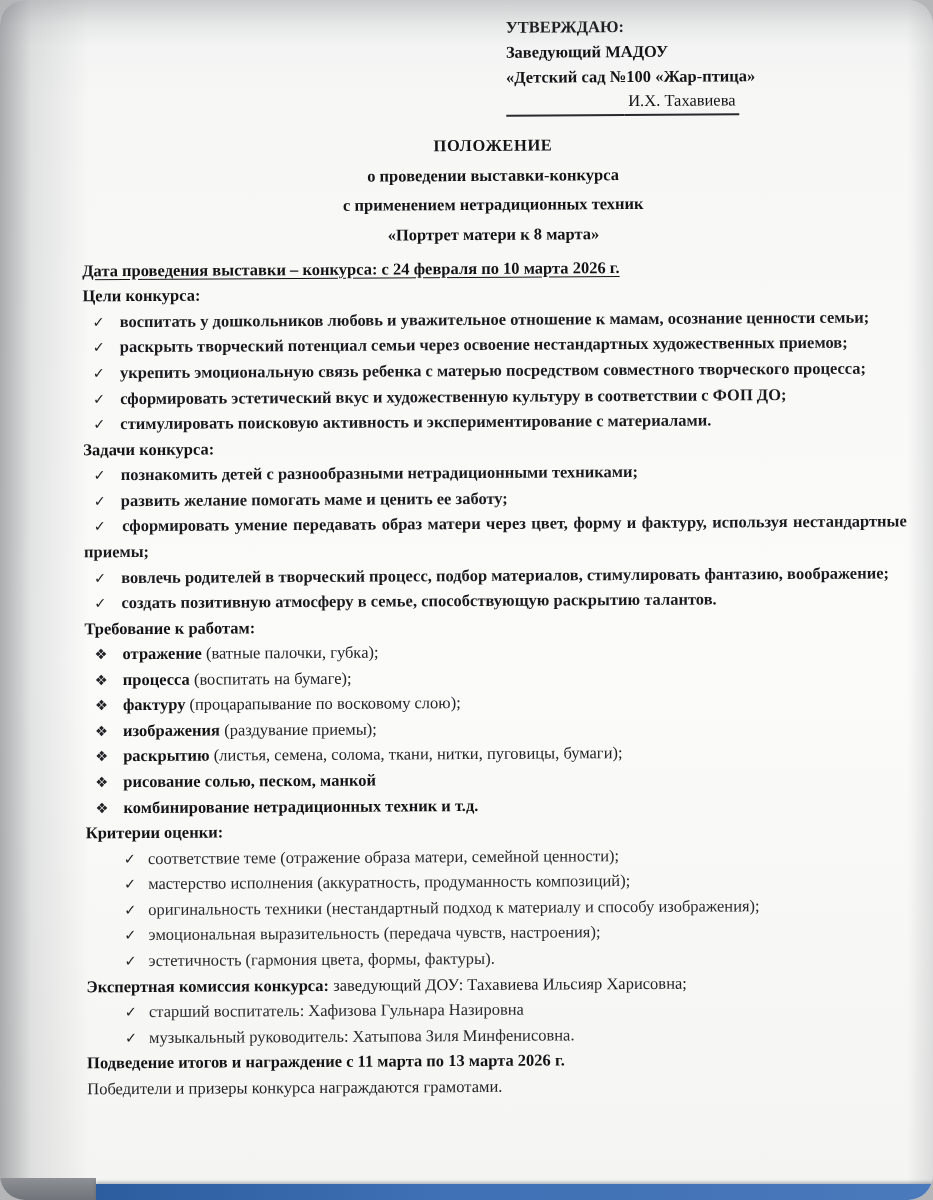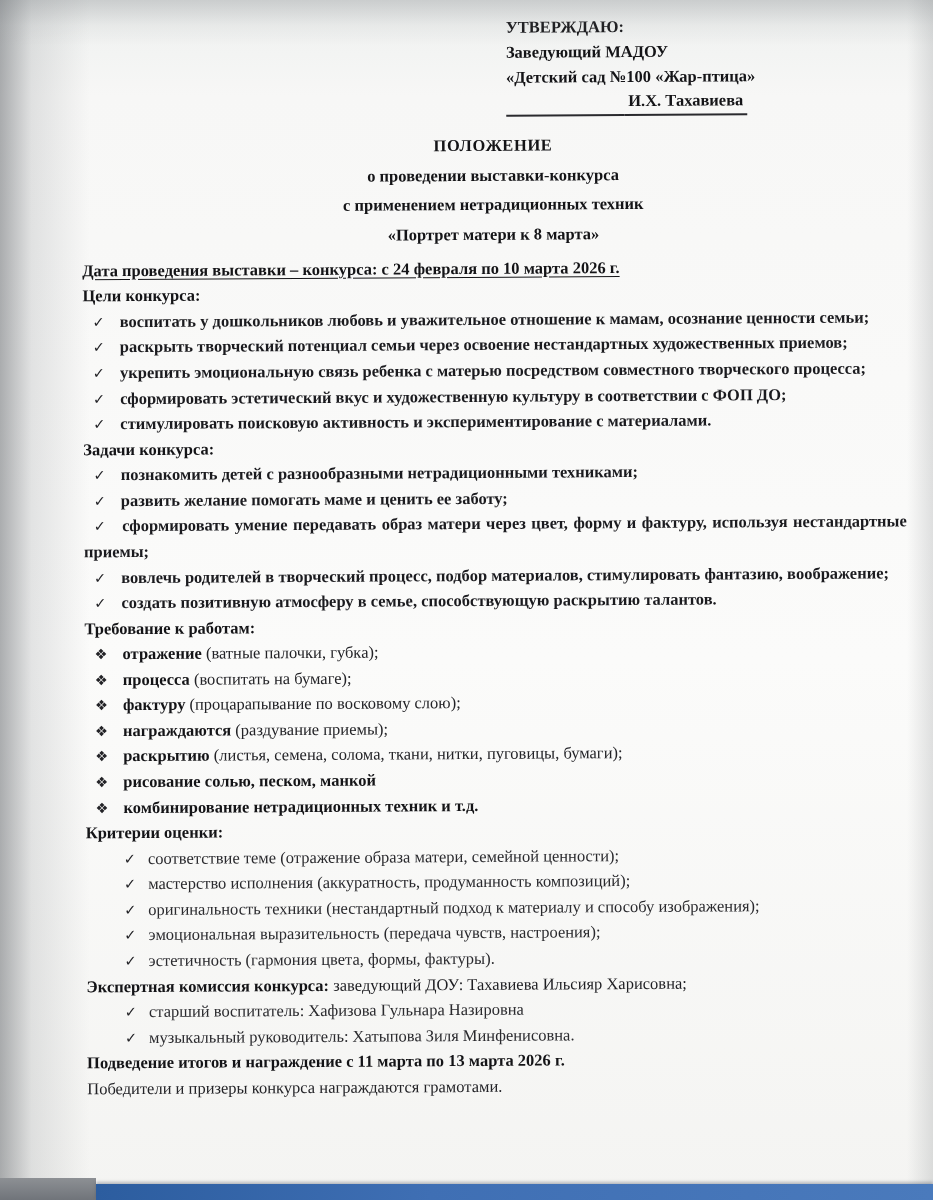--- a/index.html
+++ b/index.html
@@ -10,20 +10,21 @@
     overflow: hidden;
     background: #b4b6b8;
     font-family: "Liberation Serif", "DejaVu Serif", serif;
   }
   .photo {
     position: relative;
     width: 933px;
     height: 1200px;
     background: linear-gradient(180deg, #eef0ef 0%, #f7f7f6 8%, #fbfbfa 55%, #f4f4f2 100%);
     overflow: hidden;
+    border-radius: 25px;
   }
   
   .edge-left {
     position: absolute; left: 0; top: 0; bottom: 0; width: 90px;
     background: linear-gradient(90deg, rgba(92,96,101,0.50) 0%, rgba(140,144,148,0.22) 35%, rgba(160,163,166,0) 100%);
     pointer-events: none; z-index: 3;
   }
   .edge-top {
     position: absolute; left: 0; top: 0; right: 0; height: 46px;
     background: linear-gradient(180deg, rgba(120,124,128,0.30) 0%, rgba(150,153,156,0.10) 55%, rgba(160,163,166,0) 100%);
@@ -59,21 +60,21 @@
 
   .approval {
     margin-left: 425px;
     font-weight: 700;
     color: #141417;
     line-height: 1.5;
   }
   .approval .line { white-space: nowrap; }
   .sig-row { display: flex; align-items: flex-end; }
   .sig-blank { width: 118px; border-bottom: 2px solid #2a2a2e; height: 1.25em; }
-  .sig-name { font-weight: 700; border-bottom: 2px solid #2a2a2e; padding: 0 4px; }
+  .sig-name { font-weight: 400; border-bottom: 2px solid #2a2a2e; padding: 0 4px; }
 
   .title-block { text-align: center; margin-top: 14px; line-height: 1.8; }
   .title-block .t { font-weight: 700; color: #141417; }
   .title-block .t1 { letter-spacing: 0.6px; }
 
   .date-line {
     margin-top: 6px;
     font-weight: 700;
     text-decoration: underline;
     text-underline-offset: 3px;
@@ -168,21 +169,21 @@
     <div class="req-item">
       <span class="bullet">❖</span><span class="lead">отражение</span><span class="rest"> (ватные палочки, губка);</span>
     </div>
     <div class="req-item">
       <span class="bullet">❖</span><span class="lead">процесса</span><span class="rest"> (воспитать на бумаге);</span>
     </div>
     <div class="req-item">
       <span class="bullet">❖</span><span class="lead">фактуру</span><span class="rest"> (процарапывание по восковому слою);</span>
     </div>
     <div class="req-item">
-      <span class="bullet">❖</span><span class="lead">награждаются</span><span class="rest"> (раздувание приемы);</span>
+      <span class="bullet">❖</span><span class="lead">изображения</span><span class="rest"> (раздувание приемы);</span>
     </div>
     <div class="req-item">
       <span class="bullet">❖</span><span class="lead">раскрытию</span><span class="rest"> (листья, семена, солома, ткани, нитки, пуговицы, бумаги);</span>
     </div>
     <div class="req-item">
       <span class="bullet">❖</span><span class="lead">рисование солью, песком, манкой</span><span class="rest"></span>
     </div>
     <div class="req-item">
       <span class="bullet">❖</span><span class="lead">комбинирование нетрадиционных техник и т.д.</span><span class="rest"></span>
     </div>

